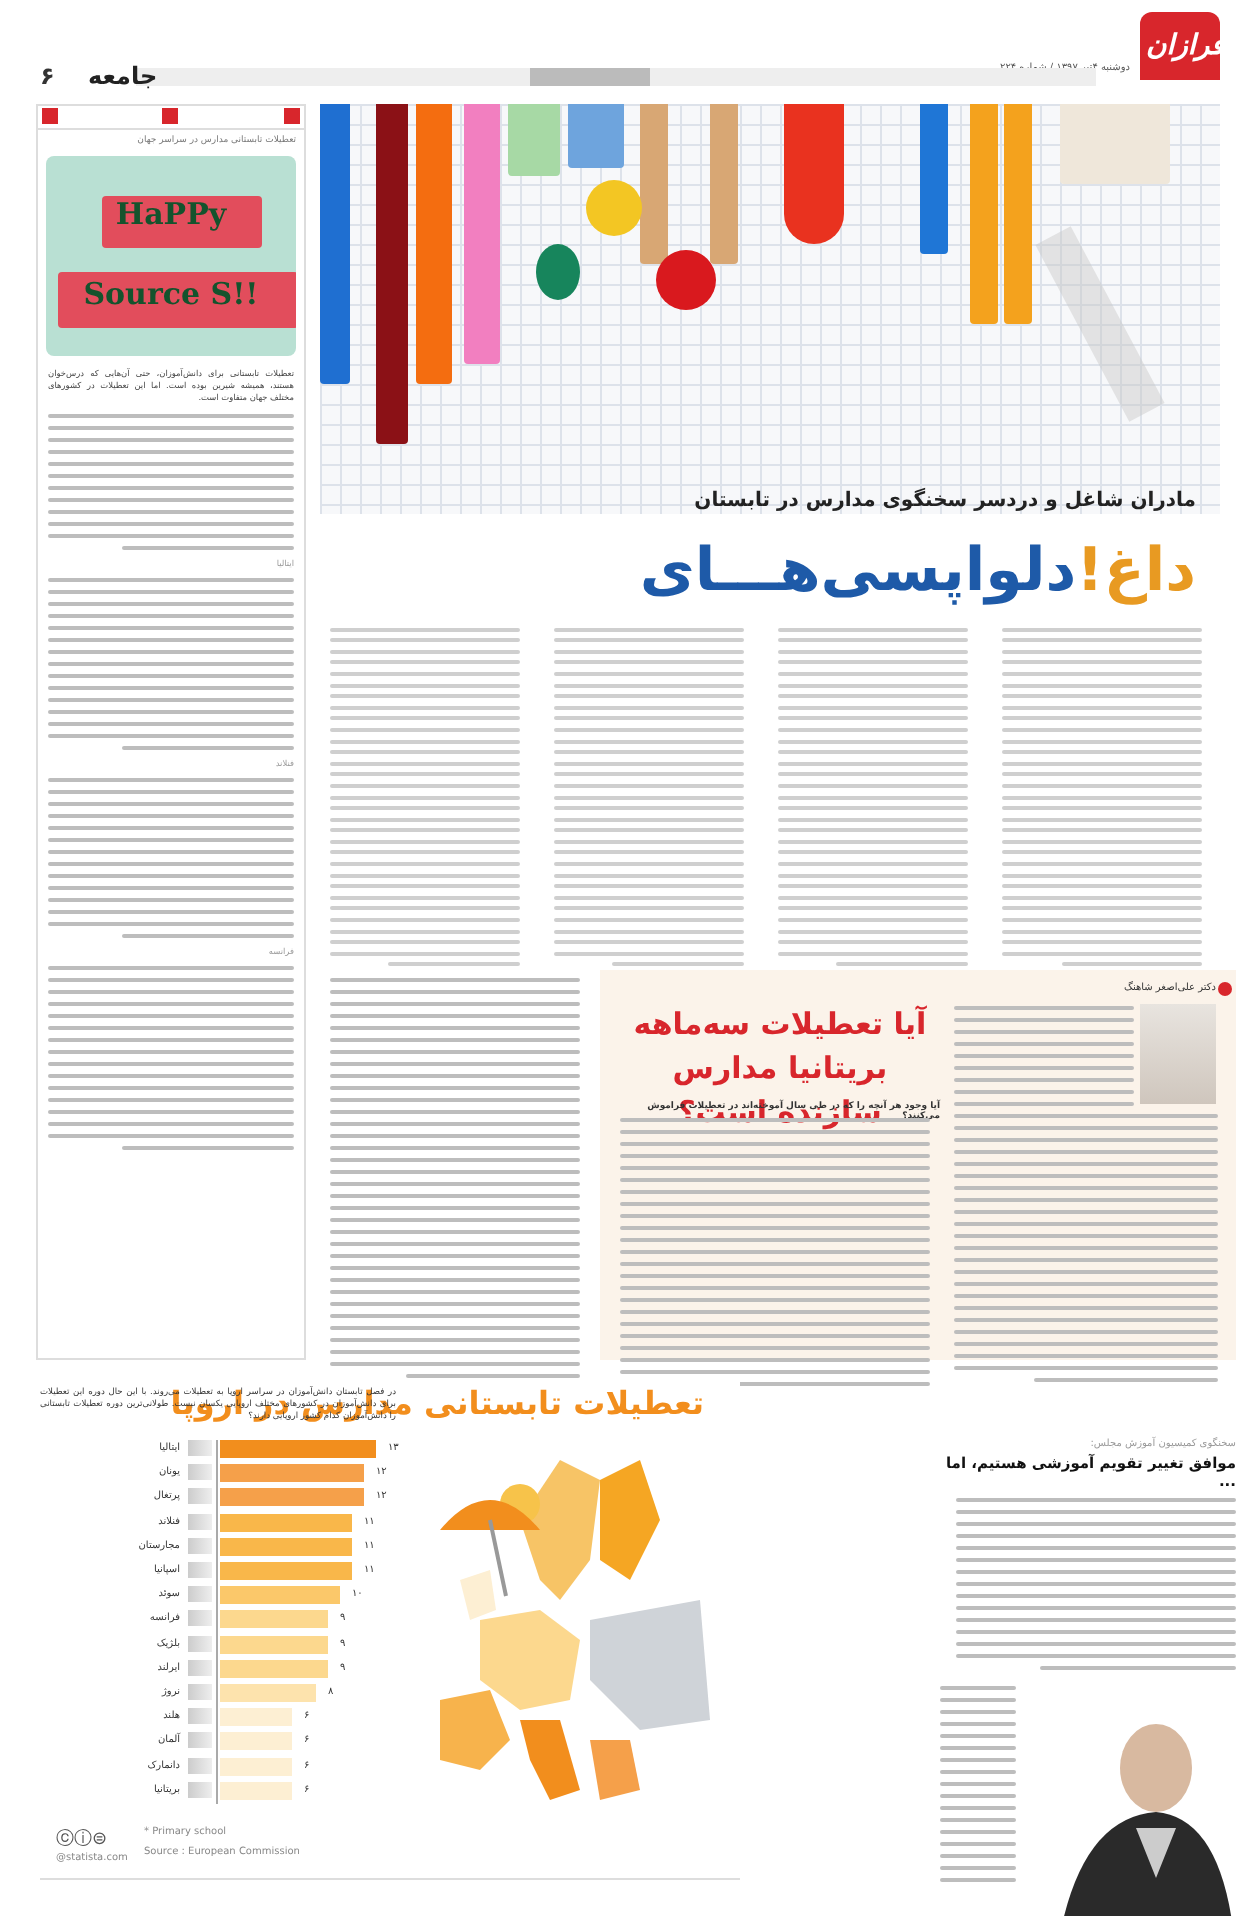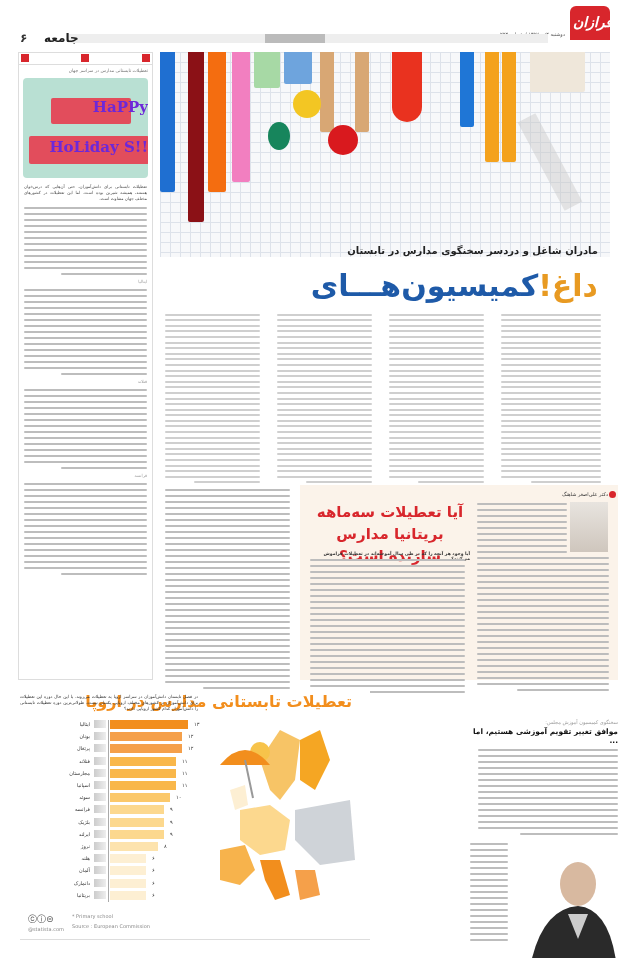--- a/index.html
+++ b/index.html
@@ -13,21 +13,21 @@
 .hbar{left:68px;top:34px;width:480px;height:9px;background:#eee}
 .hbar2{left:265px;top:34px;width:60px;height:9px;background:#bbb}
 .sect{left:20px;top:31px;font:bold 12px "DejaVu Sans",sans-serif;color:#222}
 .pagen{left:20px;top:31px;width:45px;font:bold 12px "DejaVu Sans",sans-serif}
 
 #lcol{left:18px;top:52px;width:135px;height:628px;border:1px solid #ddd;background:#fff}
 .lc-top{height:12px;border-bottom:1px solid #ddd;position:relative}
 .lc-top i{position:absolute;top:1px;width:8px;height:8px;background:#d8262c}
 .lc-sub{font-size:4.5px;color:#777;text-align:right;padding:3px 4px;direction:rtl}
 .holiday{margin:2px 4px;height:100px;background:#b9e0d3;border-radius:4px;position:relative;overflow:hidden}
-.hol-text{position:absolute;width:100%;text-align:right;font:bold 15px "DejaVu Serif",serif;color:#6d28d9}
+.hol-text{position:absolute;width:100%;text-align:center;font:bold 15px "DejaVu Serif",serif;color:#14532d}
 .hol-card{position:absolute;background:#e24d5c;border-radius:2px}
 .txt{direction:rtl;text-align:justify;font-size:4.2px;line-height:6.2px;color:#444;padding:0 5px}
 .lines{padding:0 5px}
 .lines div{height:2px;background:#bdbdbd;margin:4px 0;border-radius:1px}
 .lines div.s{width:70%;margin-left:auto}
 
 #hero{left:160px;top:52px;width:450px;height:205px;background:#f7f8fa;overflow:hidden;
 background-image:linear-gradient(#dde2ea 1px,transparent 1px),linear-gradient(90deg,#dde2ea 1px,transparent 1px);background-size:10px 10px}
 .pen{position:absolute;top:0;border-radius:0 0 2px 2px}
 .kicker{right:22px;top:245px;font:bold 10px "DejaVu Sans",sans-serif;color:#222;direction:rtl}
@@ -77,21 +77,21 @@
   <div class="lc-top">
     <i style="left:2px"></i>
     <i style="left:62px"></i>
     <i style="right:2px"></i>
   </div>
   <div class="lc-sub">تعطیلات تابستانی مدارس در سراسر جهان</div>
   <div class="holiday">
     <div class="hol-card" style="left:28px;top:20px;width:80px;height:26px"></div>
     <div class="hol-card" style="left:6px;top:58px;width:120px;height:28px"></div>
     <div class="hol-text" style="top:20px">HaPPy</div>
-    <div class="hol-text" style="top:60px">HoLiday S!!</div>
+    <div class="hol-text" style="top:60px">Source S!!</div>
   </div>
   <div class="txt" style="margin-top:6px">تعطیلات تابستانی برای دانش‌آموزان، حتی آن‌هایی که درس‌خوان هستند، همیشه شیرین بوده است. اما این تعطیلات در کشورهای مختلف جهان متفاوت است.</div>
   <div class="lines">
     <div></div>
       <div></div>
       <div></div>
       <div></div>
       <div></div>
       <div></div>
       <div></div>
@@ -170,21 +170,21 @@
   <div class="abs" style="left:168px;top:73px;width:30px;height:30px;border-radius:50%;background:#d9191e"></div>
   <div class="pen" style="left:195px;width:14px;height:80px;background:#d8a774"></div>
   <div class="pen" style="left:232px;width:30px;height:70px;background:#e9321f;border-radius:0 0 30px 30px"></div>
   <div class="pen" style="left:300px;width:14px;height:75px;background:#1f76d6"></div>
   <div class="pen" style="left:325px;width:14px;height:110px;background:#f4a21d"></div>
   <div class="pen" style="left:342px;width:14px;height:110px;background:#f4a21d"></div>
   <div class="pen" style="left:370px;width:55px;height:40px;background:#efe7da"></div>
   <div class="abs" style="left:380px;top:60px;width:20px;height:100px;background:rgba(200,200,200,.45);transform:rotate(-28deg)"></div>
 </div>
 <div class="abs kicker">مادران شاغل و دردسر سخنگوی مدارس در تابستان</div>
-<div class="abs mainhead"><span>داغ!</span><b>کمیسیون‌هـــای</b></div>
+<div class="abs mainhead"><span>داغ!</span><b>دلواپسی‌هـــای</b></div>
 
 <div class="abs col" style="left:160px;top:310px;width:450px;height:170px">
   <div class="abs lines" style="left:0;top:0;width:105px">
       <div></div>
       <div></div>
       <div></div>
       <div></div>
       <div></div>
       <div></div>
       <div></div>

